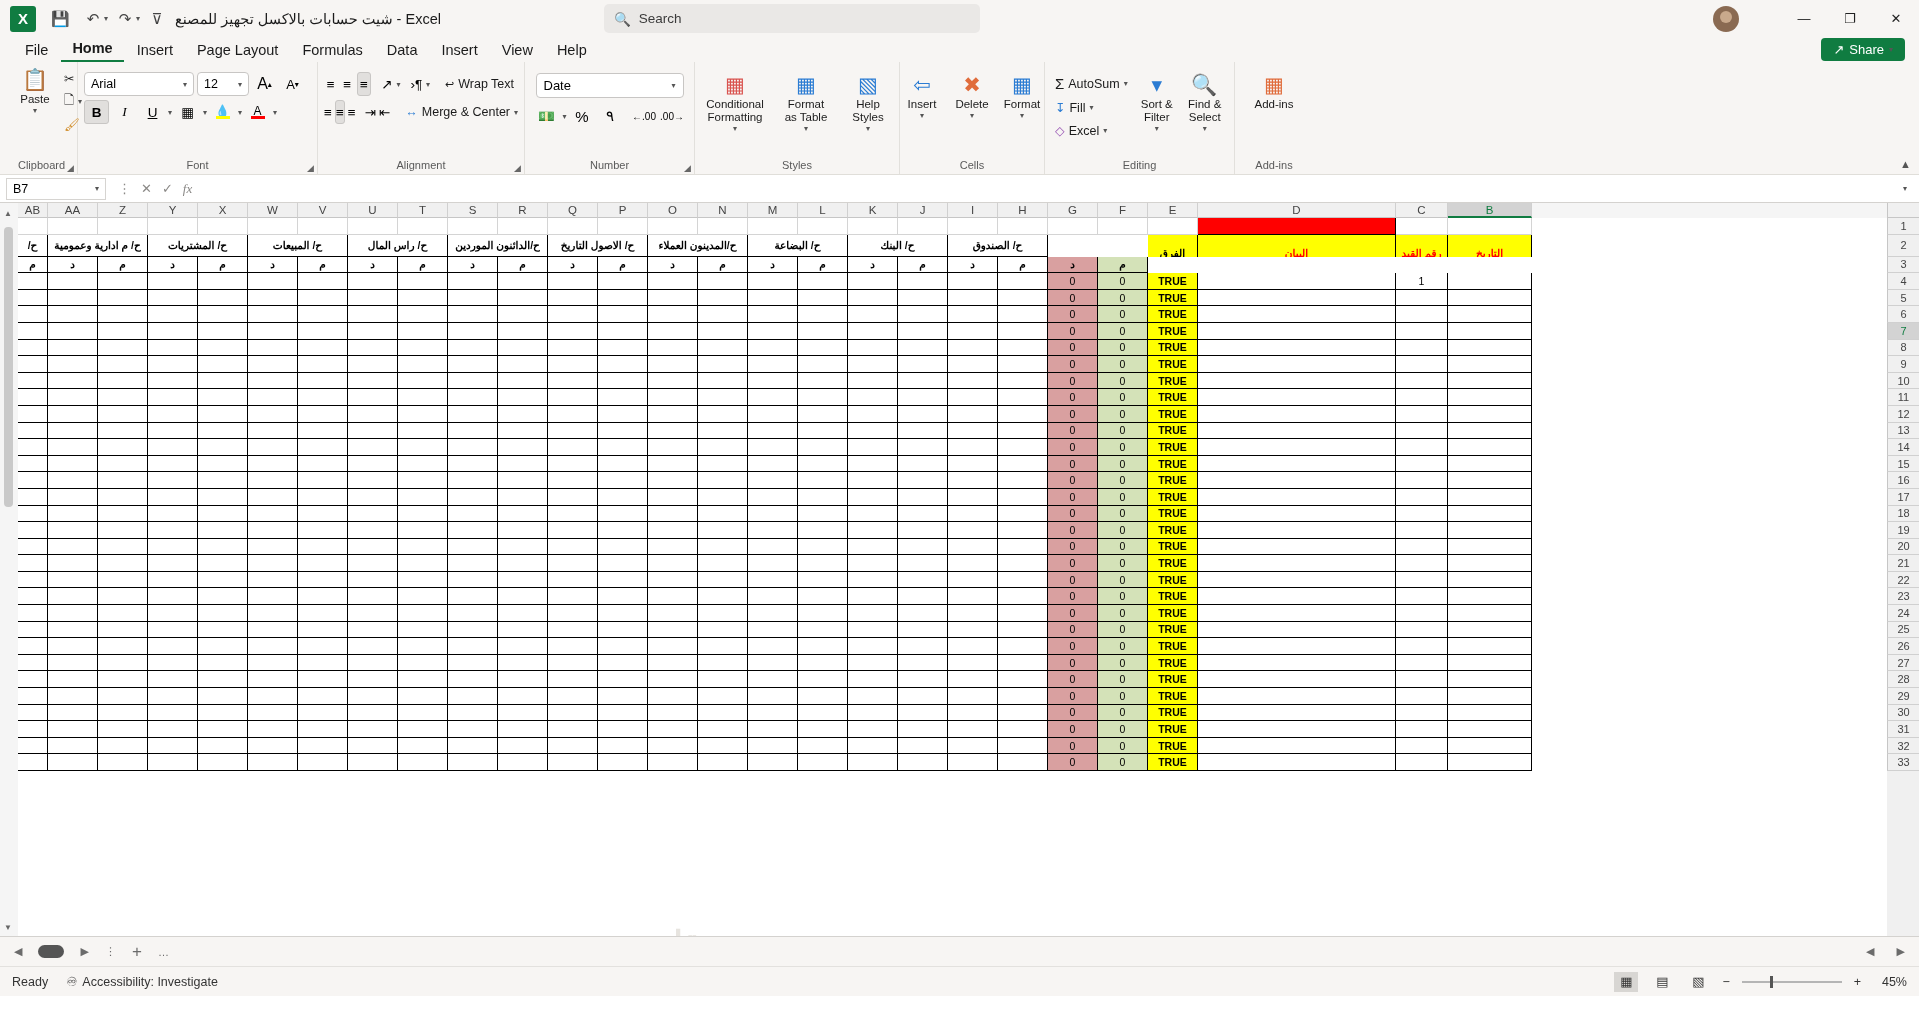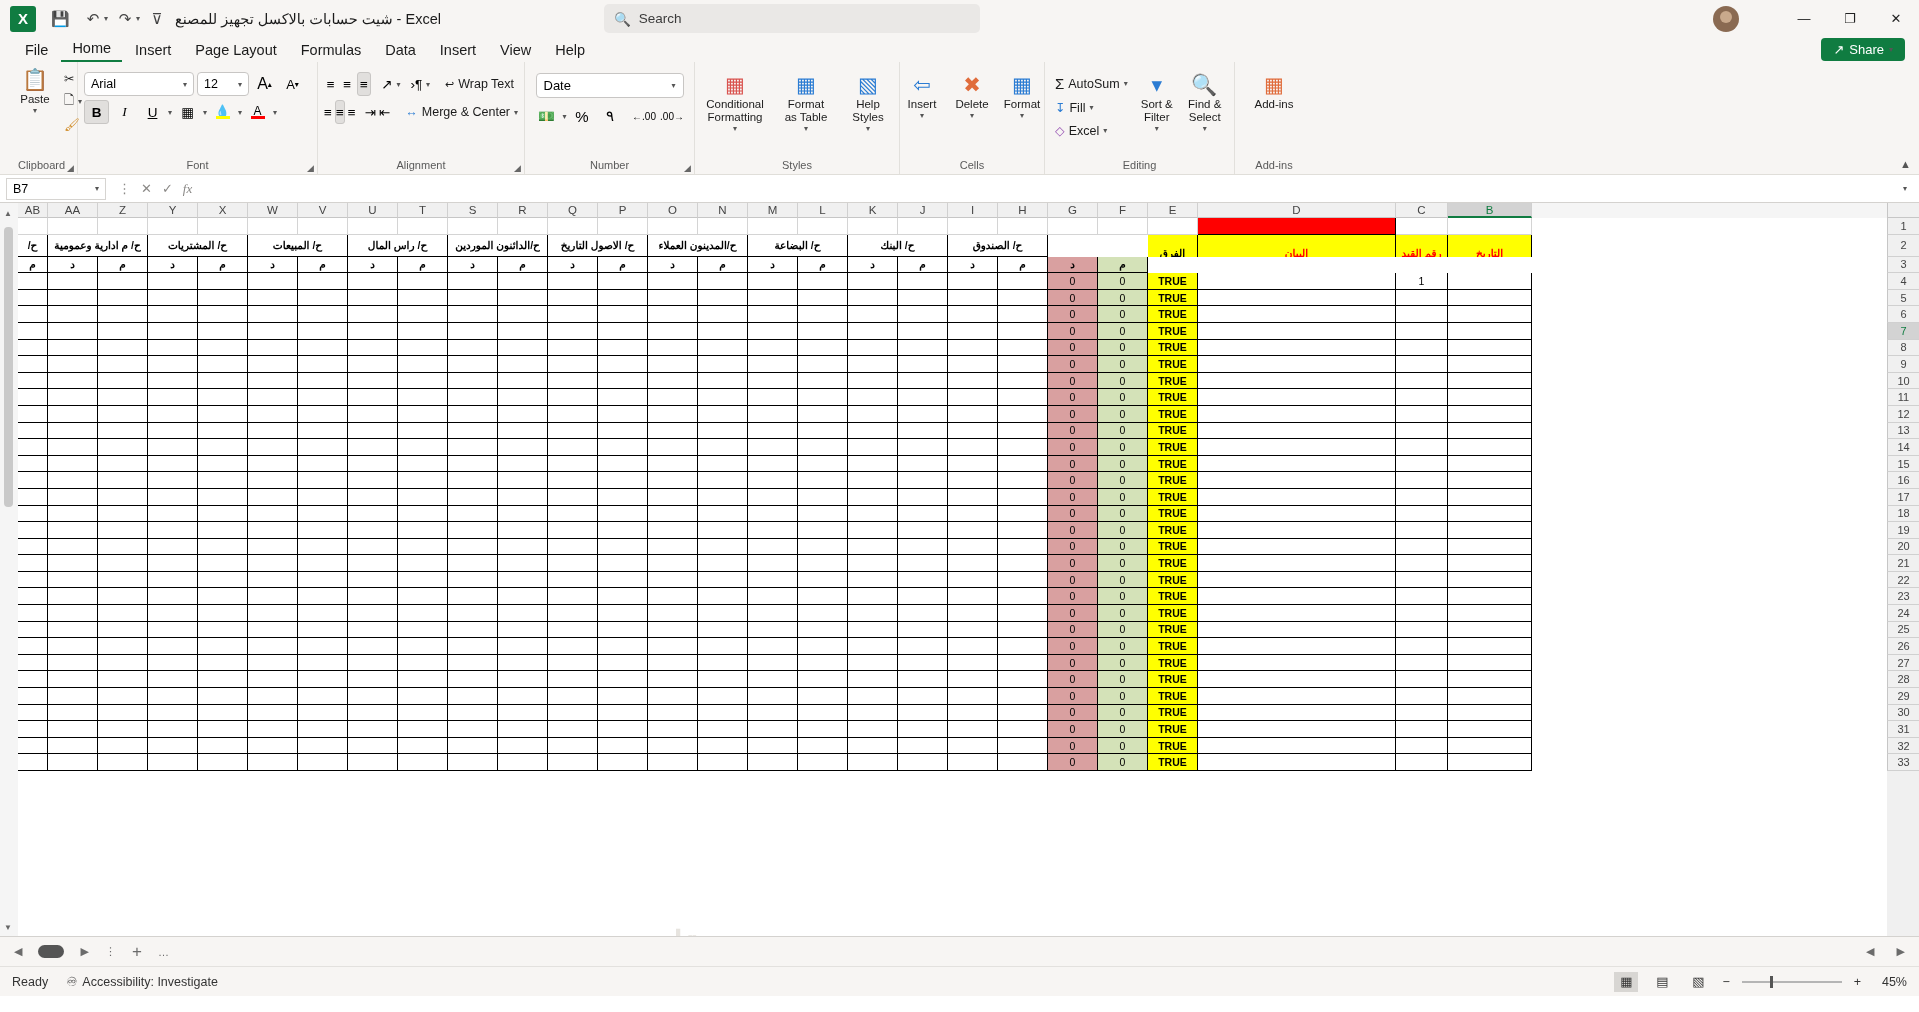--- a/index.html
+++ b/index.html
@@ -23,21 +23,21 @@
   .win-ctrl { position:absolute; right:0; top:0; display:flex; height:37px; }
   .win-btn { width:46px; display:flex;align-items:center;justify-content:center;font-size:13px;color:#222; }
   .avatar { position:absolute; right:180px; top:6px; width:26px;height:26px;border-radius:50%;
     background:#8a6a52; overflow:hidden; }
   .avatar::after{content:"";position:absolute;left:7px;top:5px;width:12px;height:12px;border-radius:50%;background:#c9a98c;}
 
   
   .ribbon-tabs { height:25px; background:#f7f5f3; display:flex; align-items:flex-end;
     padding-left:14px; gap:2px; position:relative; }
   .rtab { font-size:14.5px; color:#1b1b1b; padding:2px 11px 4px; cursor:default; white-space:nowrap; }
-  .rtab.active { font-weight:normal; border-bottom:2.5px solid #107c41; }
+  .rtab.active { font-weight:bold; border-bottom:2.5px solid #107c41; }
   .share-btn { position:absolute; right:14px; bottom:1px; background:#107c41; color:#fff;
     font-size:13px; padding:4px 12px; border-radius:4px; display:flex;align-items:center;gap:5px; }
 
   
   .ribbon { height:113px; background:#f7f5f3; display:flex; border-bottom:1px solid #e0ded9;
     position:relative; padding-left:6px; }
   .rgroup { display:flex; flex-direction:column; justify-content:space-between;
     border-right:1px solid #e2e0dc; padding:4px 6px 0; position:relative; }
   .rgroup-label { text-align:center; font-size:11px; color:#5a5a5a; padding-bottom:3px; }
   .rgroup-body { display:flex; align-items:flex-start; flex:1; gap:2px; }

